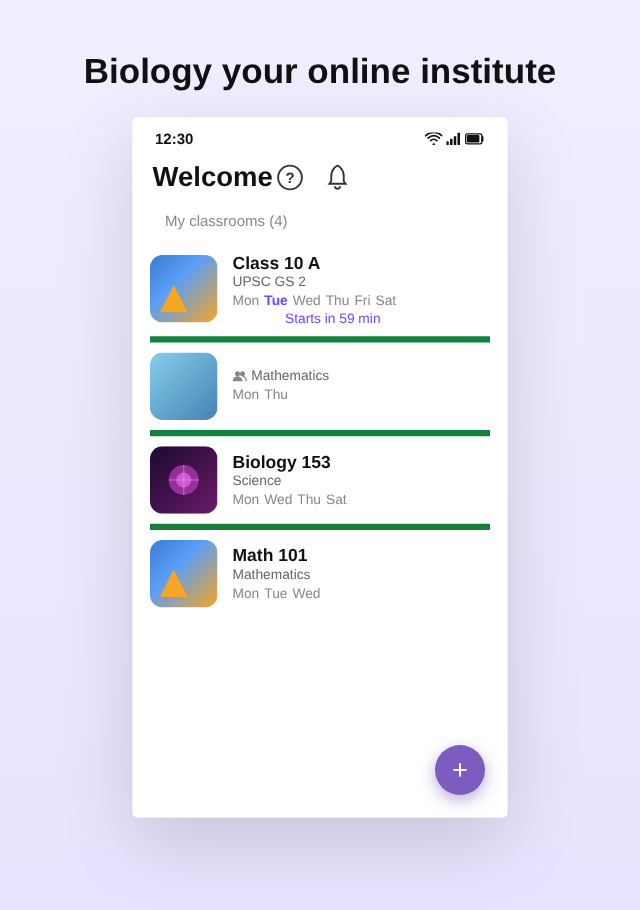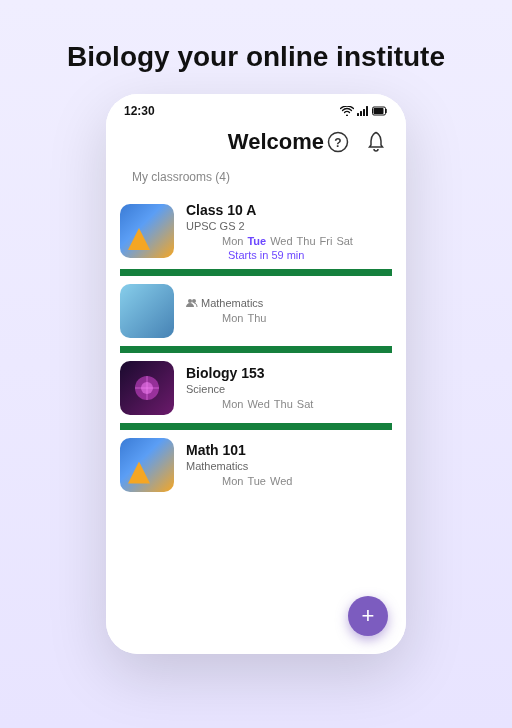--- a/index.html
+++ b/index.html
@@ -20,21 +20,21 @@
       color: #111;
       text-align: center;
       padding: 40px 30px 20px;
       line-height: 1.2;
     }
 
     .phone-wrapper {
       width: 300px;
       height: 560px;
       background: #fff;
-      border-radius: 32px;
+      border-radius: 4px;
       box-shadow: 0 20px 60px rgba(0,0,0,0.15);
       overflow: hidden;
       display: flex;
       flex-direction: column;
       position: relative;
     }
 
     
     .status-bar {
       display: flex;
@@ -50,21 +50,21 @@
     }
     .status-icons {
       display: flex;
       align-items: center;
       gap: 3px;
     }
 
     
     .app-header {
       display: flex;
-      justify-content: flex-end;
+      justify-content: flex-start;
       align-items: center;
       padding: 6px 16px 10px;
       background: #fff;
     }
     .app-header-title {
       font-size: 22px;
       font-weight: 700;
       color: #111;
     }
     .header-icons {
@@ -95,21 +95,21 @@
       margin-top: 4px;
       margin-left: 12px;
     }
 
     
     .classroom-card {
       display: flex;
       align-items: center;
       gap: 12px;
       padding: 8px 0;
-      border-bottom: 7px solid #15803d;
+      border-bottom: 5px solid #15803d;
       cursor: pointer;
     }
     .classroom-card:last-child {
       border-bottom: none;
     }
     .card-thumb {
       width: 54px;
       height: 54px;
       border-radius: 10px;
       overflow: hidden;
@@ -182,21 +182,20 @@
       margin-bottom: 3px;
       display: flex;
       align-items: center;
       gap: 3px;
     }
     .card-days {
       display: flex;
       gap: 4px;
       font-size: 11px;
       color: #888;
-      margin-left: 36px;
     }
     .day-active {
       color: #6c47ff;
       font-weight: 600;
     }
     .card-starts {
       font-size: 11px;
       color: #6c47ff;
       font-weight: 500;
       margin-top: 2px;

